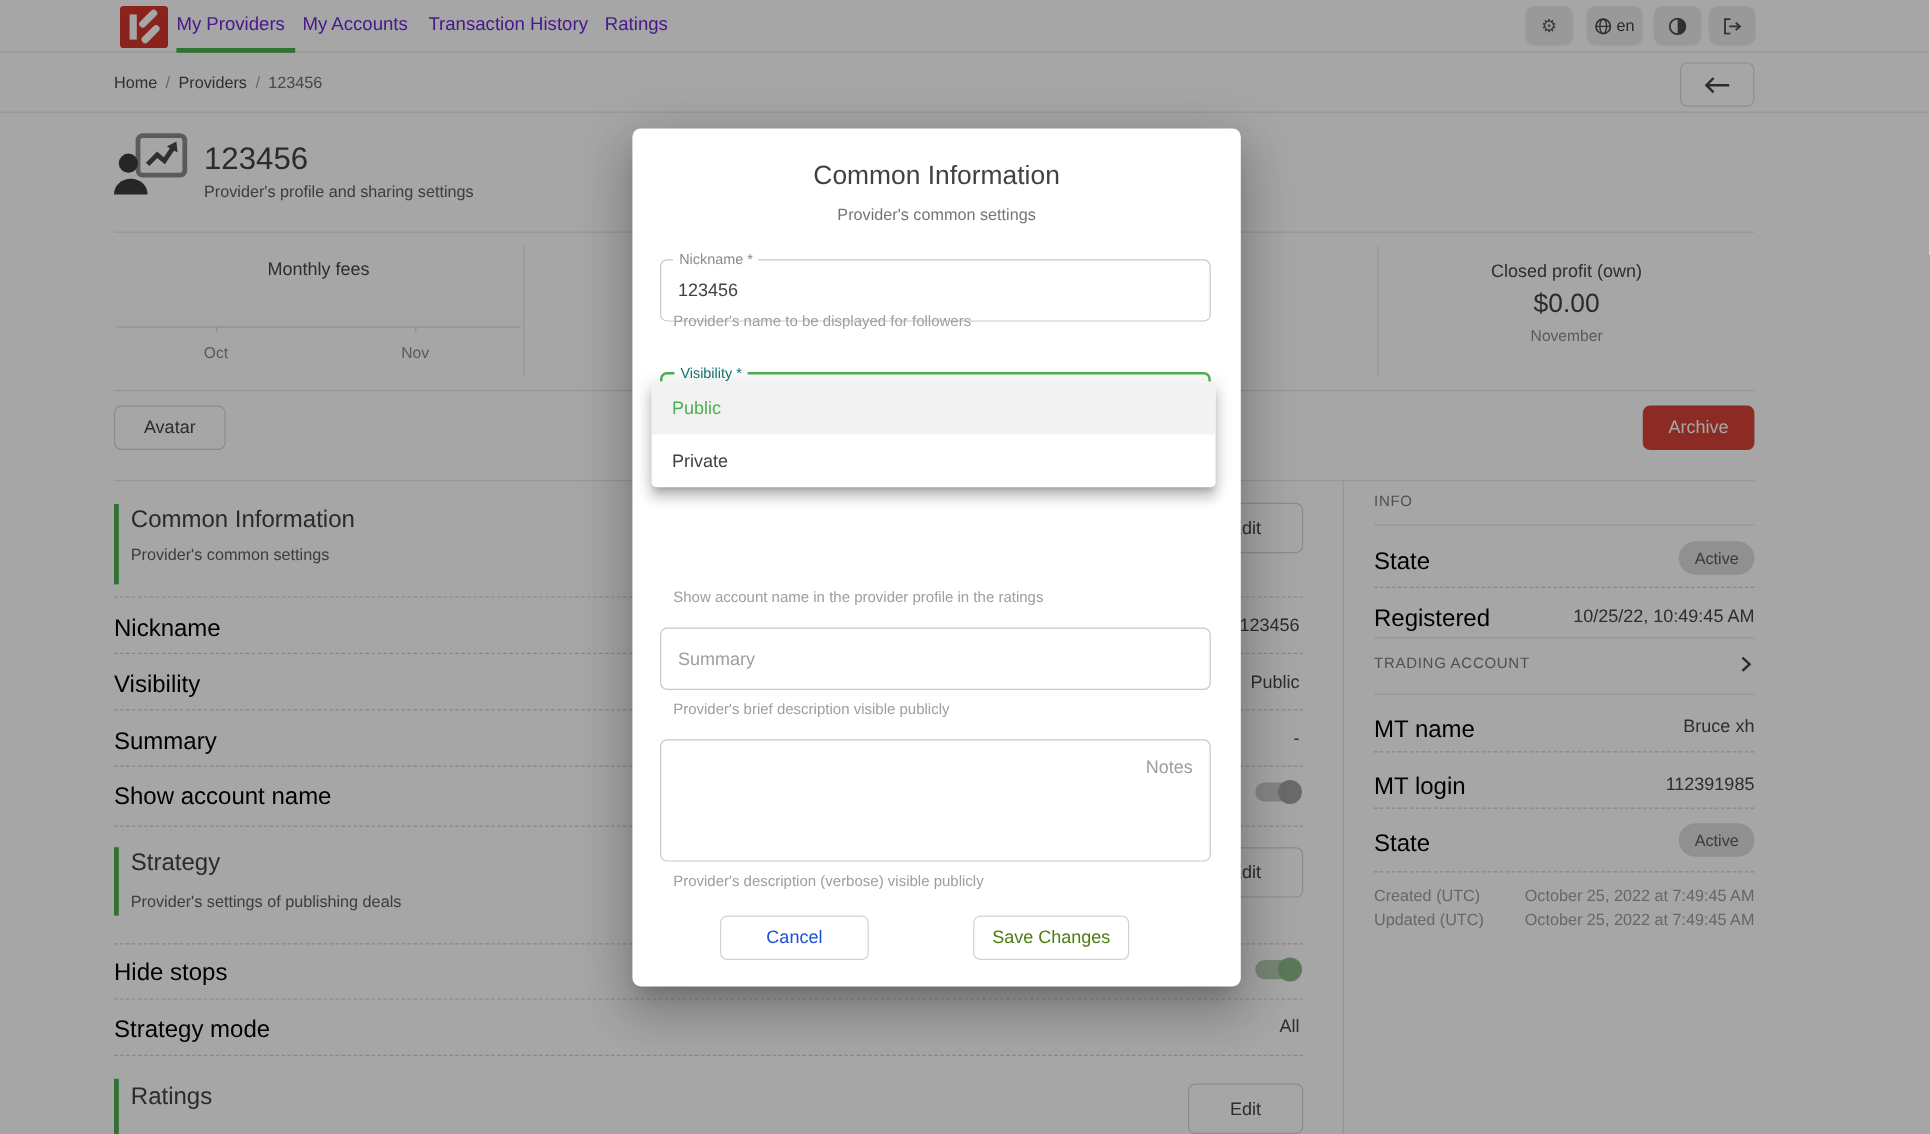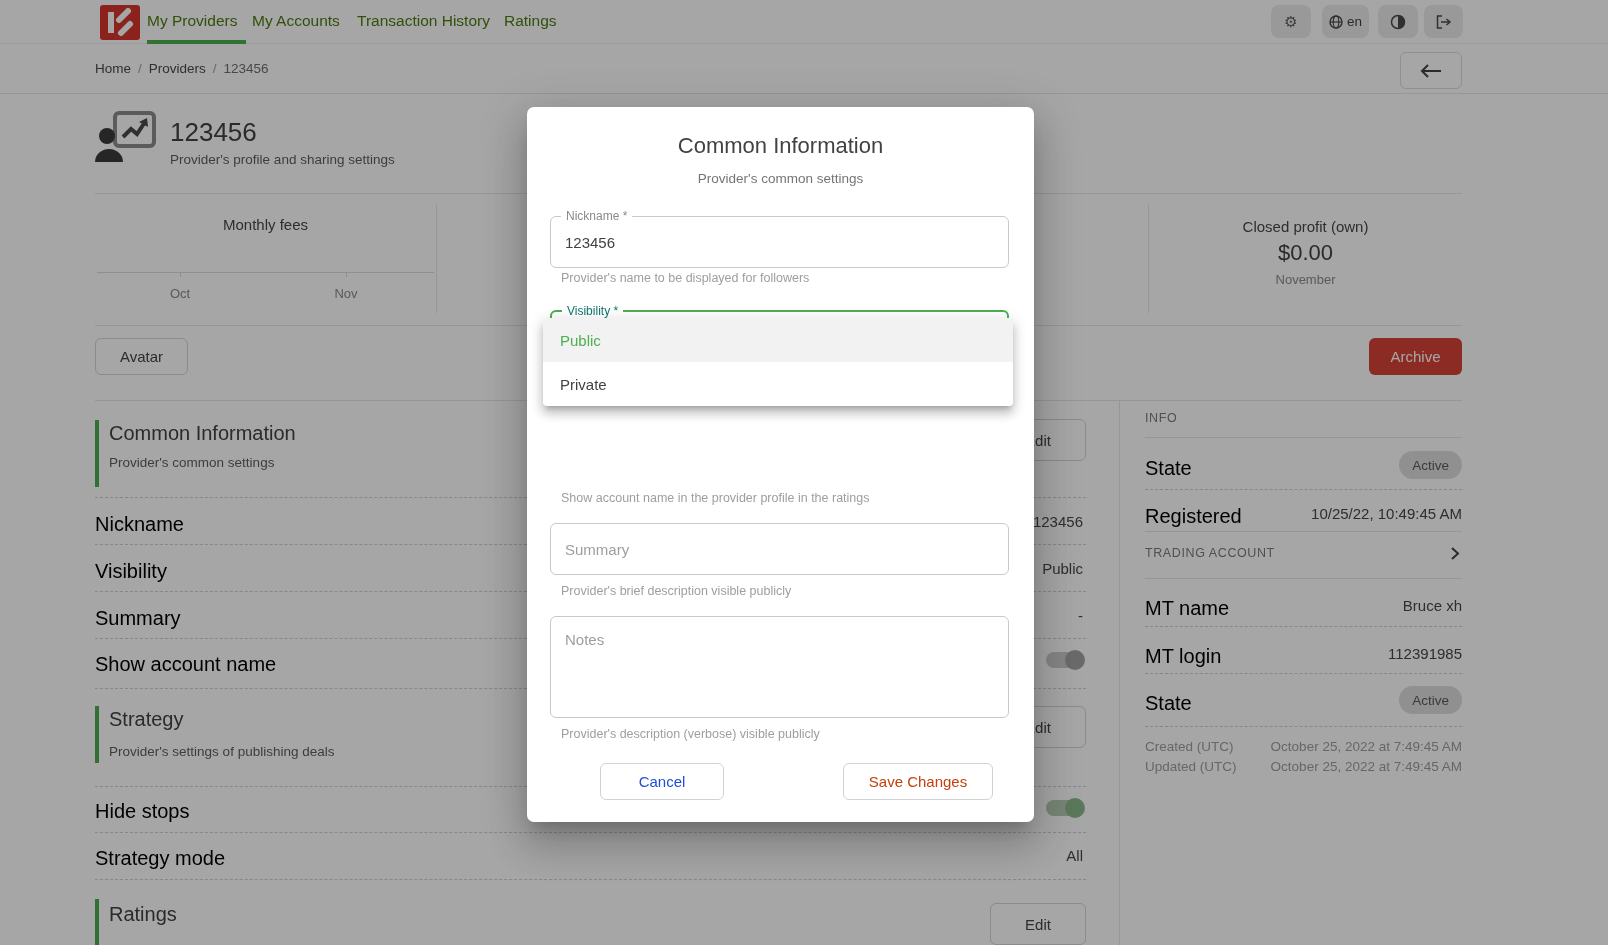--- a/index.html
+++ b/index.html
@@ -11,21 +11,21 @@
   .abs { position:absolute; }
   .hline { position:absolute; border-top:1px solid #e7e7e7; height:0; }
   .dline { position:absolute; border-top:1px dashed #cfcfcf; height:0; }
   .vline { position:absolute; border-left:1px solid #e7e7e7; width:0; }
   .rowlab { position:absolute; font-size:20px; color:#000000; }
   .rowval { position:absolute; font-size:15px; color:#474747; text-align:right; }
   .muted { color:#9e9e9e; }
 
   
   #navbar { position:absolute; left:0; top:0; width:1608px; height:44px; background:#fff; border-bottom:1px solid #ededed; }
-  .navitem { position:absolute; top:12px; font-size:15.5px; color:#4d7c0f; cursor:pointer; white-space:nowrap; }
+  .navitem { position:absolute; top:12px; font-size:15.5px; color:#6d28d9; cursor:pointer; white-space:nowrap; }
   #nav-underline { position:absolute; left:147px; top:40px; width:99px; height:4px; background:#4caf50; }
   .tbtn { position:absolute; top:5px; height:33px; background:#ececec; border:none; border-radius:8px;
           display:flex; align-items:center; justify-content:center; gap:4px; cursor:pointer; color:#555; font-size:13.5px; }
 
   
   #breadcrumb { position:absolute; left:95px; top:61px; display:flex; gap:7px; font-size:13.5px; }
   .crumb { color:#4a4a4a; } .crumb-sep { color:#9e9e9e; } .crumb-cur { color:#6f6f6f; }
   #back-btn { position:absolute; left:1400px; top:52px; width:62px; height:37px; background:#fff;
               border:1px solid #dcdcdc; border-radius:6px; display:flex; align-items:center; justify-content:center; cursor:pointer; }
 
@@ -63,21 +63,21 @@
   
   #overlay { position:absolute; inset:0; background:rgba(0,0,0,0.35); z-index:50; }
   #modal { position:absolute; left:527px; top:107px; width:507px; height:715px; background:#fff; border-radius:7px; z-index:60;
            box-shadow:0 11px 15px -7px rgba(0,0,0,.2), 0 24px 38px 3px rgba(0,0,0,.14), 0 9px 46px 8px rgba(0,0,0,.12); }
   #modal-title { position:absolute; left:0; top:26px; width:100%; text-align:center; font-size:22px; color:#424242; }
   #modal-subtitle { position:absolute; left:0; top:64px; width:100%; text-align:center; font-size:13.5px; color:#757575; }
   .field { position:absolute; left:23px; width:459px; height:52px; border:1px solid #c9c9c9; border-radius:6px; background:#fff; }
   .field .flabel { position:absolute; top:-8px; left:10px; background:#fff; padding:0 5px; font-size:12px; color:#8a8a8a; white-space:nowrap; }
   .field input, .field textarea { width:100%; height:100%; border:none; outline:none; background:transparent;
       font-family:"Liberation Sans", sans-serif; font-size:15px; color:#424242; padding:0 14px; }
-  .field textarea { padding:14px; resize:none; }
+  .field textarea { padding:14px; resize:none;text-align:right; }
   .field input::placeholder, .field textarea::placeholder { color:#9e9e9e; opacity:1; }
   .field.green { border:2px solid #4caf50; } .field.green .flabel { color:#0f766e; }
   .fhelp { position:absolute; left:34px; font-size:12.5px; color:#9e9e9e; }
   .selarrow { position:absolute; right:15px; top:24px; width:0; height:0;
       border-left:5px solid transparent; border-right:5px solid transparent; border-top:6px solid #6f6f6f; }
   #dropdown { position:absolute; left:16px; top:211px; width:470px; height:88px; background:#fff; border-radius:4px; z-index:70;
       box-shadow:0 5px 5px -3px rgba(0,0,0,.2), 0 8px 10px 1px rgba(0,0,0,.14), 0 3px 14px 2px rgba(0,0,0,.12); overflow:hidden; }
   .opt { height:44px; display:flex; align-items:center; padding-left:17px; font-size:15px; cursor:pointer; }
   .opt.selected { color:#4caf50; background:#f2f2f2; }
   .opt.plain { color:#424242; }
@@ -250,40 +250,40 @@
   <div id="overlay"></div>
 
   <div id="modal">
     <div id="modal-title">Common Information</div>
     <div id="modal-subtitle">Provider's common settings</div>
 
     <div class="field" style="top:109px">
       <span class="flabel">Nickname *</span>
       <input type="text" value="123456" style="">
     </div>
-    <div class="fhelp" style="top:164px">Provider's name to be displayed for followers</div>
+    <div class="fhelp" style="top:154px">Provider's name to be displayed for followers</div>
 
     <div class="field green" style="top:203px">
       <span class="flabel">Visibility *</span>
     </div>
 
     <div class="fhelp" style="top:384px">Show account name in the provider profile in the ratings</div>
 
     <div class="field" style="top:416px">
       <input type="text" placeholder="Summary" style="">
     </div>
     <div class="fhelp" style="top:477px">Provider's brief description visible publicly</div>
 
     <div class="field" style="top:509px;height:102px">
       <textarea placeholder="Notes" style=""></textarea>
     </div>
     <div class="fhelp" style="top:620px">Provider's description (verbose) visible publicly</div>
 
     <button class="mbtn" style="left:73px;width:124px;color:#1d4ed8">Cancel</button>
-    <button class="mbtn" style="left:316px;width:150px;color:#c2410c">Save Changes</button>
+    <button class="mbtn" style="left:284px;width:130px;color:#4d7c0f">Save Changes</button>
 
     <div id="dropdown">
       <div class="opt selected">Public</div>
       <div class="opt plain">Private</div>
     </div>
   </div>
 
 </div>
 
 </body></html>

